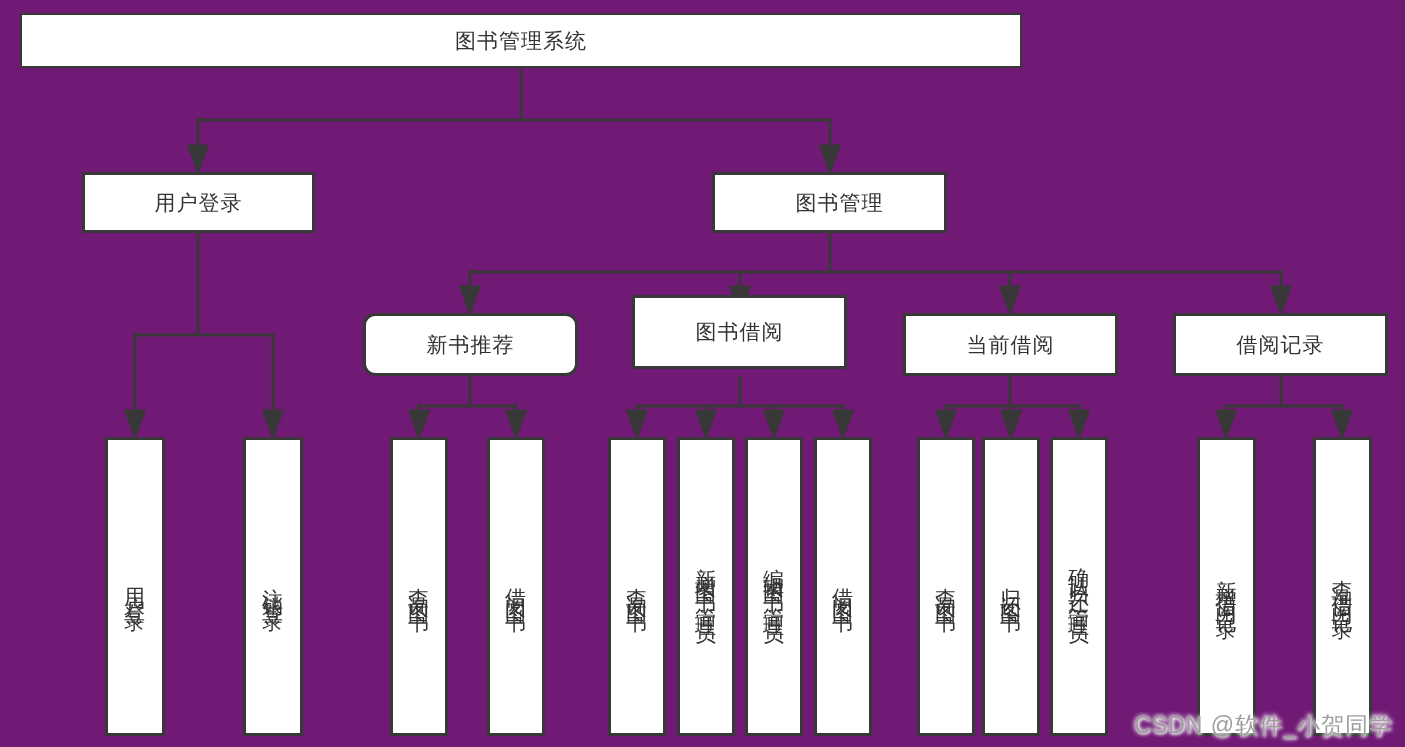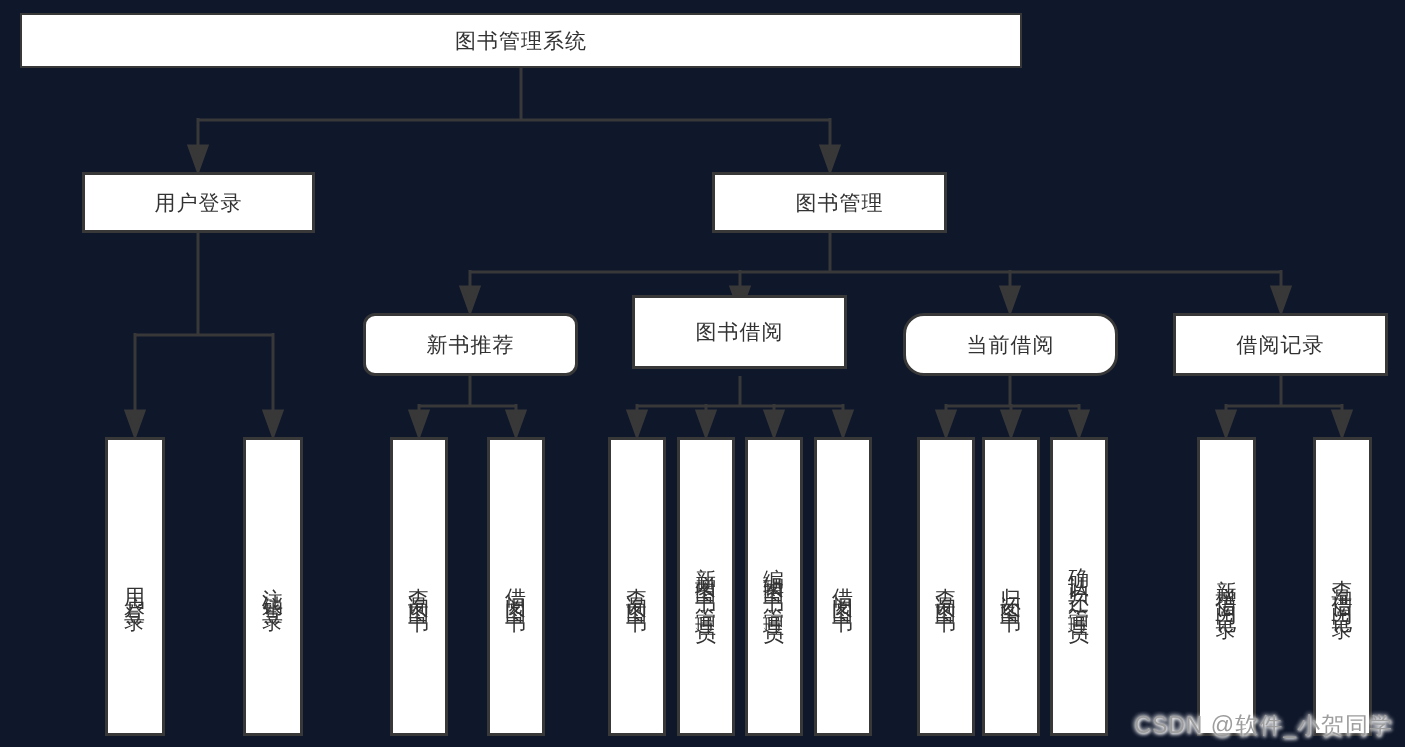--- a/index.html
+++ b/index.html
@@ -4,21 +4,21 @@
 <style>
   html, body { margin: 0; padding: 0; }
   body {
     font-family: "Liberation Sans", "DejaVu Sans", sans-serif;
     background: #ffffff;
   }
   #stage {
     position: relative;
     width: 1405px;
     height: 747px;
-    background: #0f172a;
+    background: #701a75;
     overflow: hidden;
   }
   #wires {
     position: absolute;
     left: 0; top: 0;
     width: 1405px; height: 747px;
   }
   .node {
     position: absolute;
     box-sizing: border-box;
@@ -51,21 +51,21 @@
     white-space: nowrap;
   }
   
   #n-root  { left: 20px;  top: 13px;  width: 1002px; height: 55px; }
   
   #n-login { left: 82px;  top: 172px; width: 233px; height: 61px; }
   #n-mgmt  { left: 712px; top: 172px; width: 235px; height: 61px; padding-left: 20px; }
   
   #n-newbook { left: 363px;  top: 313px; width: 215px; height: 63px; border-radius: 12px; }
   #n-borrow  { left: 632px;  top: 295px; width: 215px; height: 74px; }
-  #n-current { left: 903px;  top: 313px; width: 215px; height: 63px; border-radius: 21px; }
+  #n-current { left: 903px;  top: 313px; width: 215px; height: 63px; }
   #n-records { left: 1173px; top: 313px; width: 215px; height: 63px; }
   
   .leaf { top: 437px; height: 299px; width: 58px; }
   #l-userlogin { left: 105px;  width: 60px; }
   #l-logout    { left: 243px;  width: 60px; }
   #l-nb-query  { left: 390px; }
   #l-nb-borrow { left: 487px; }
   #l-bw-query  { left: 608px; }
   #l-bw-add    { left: 677px; }
   #l-bw-edit   { left: 745px; }

